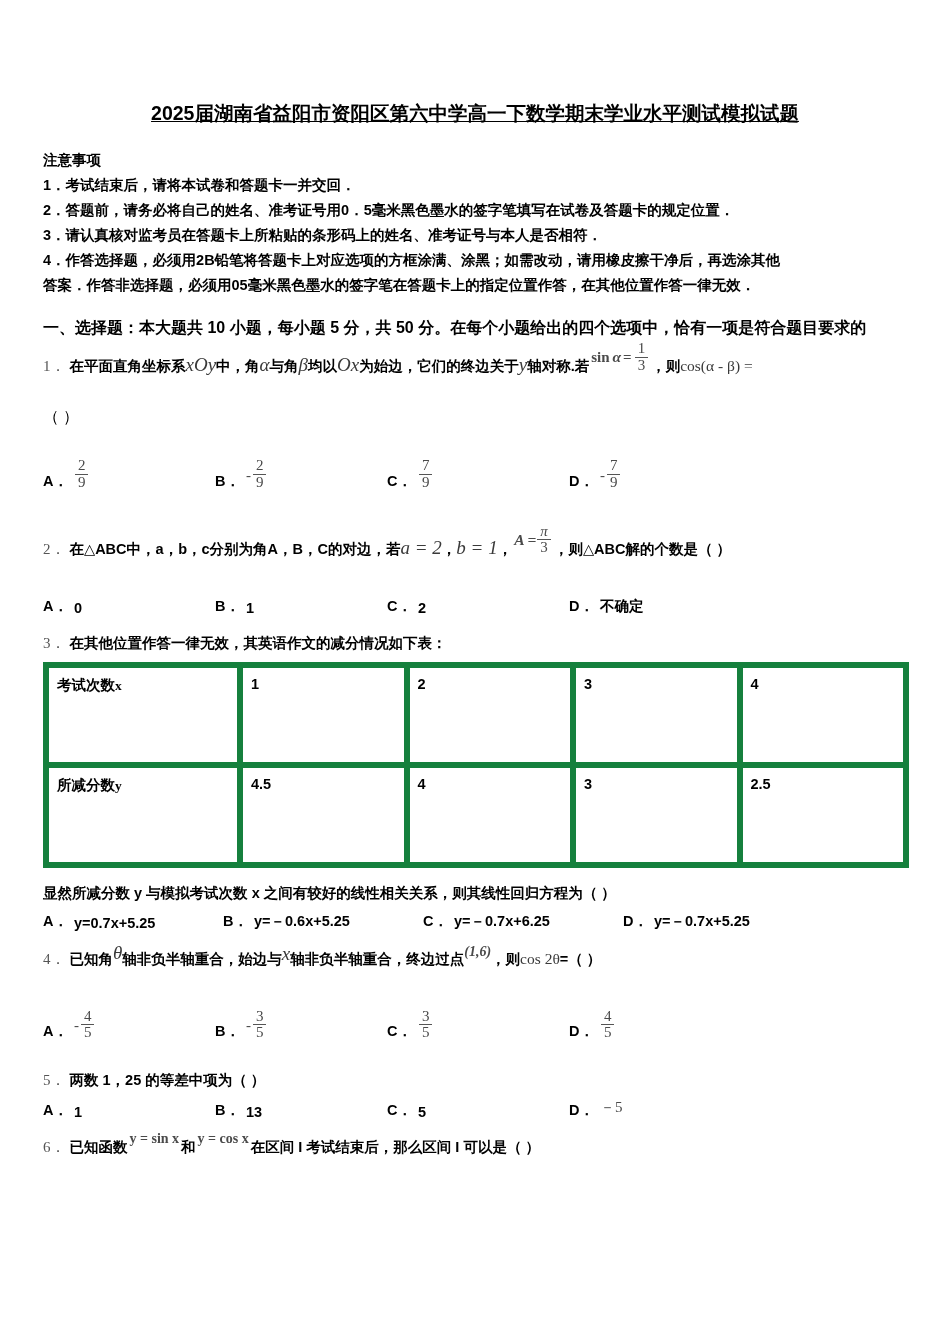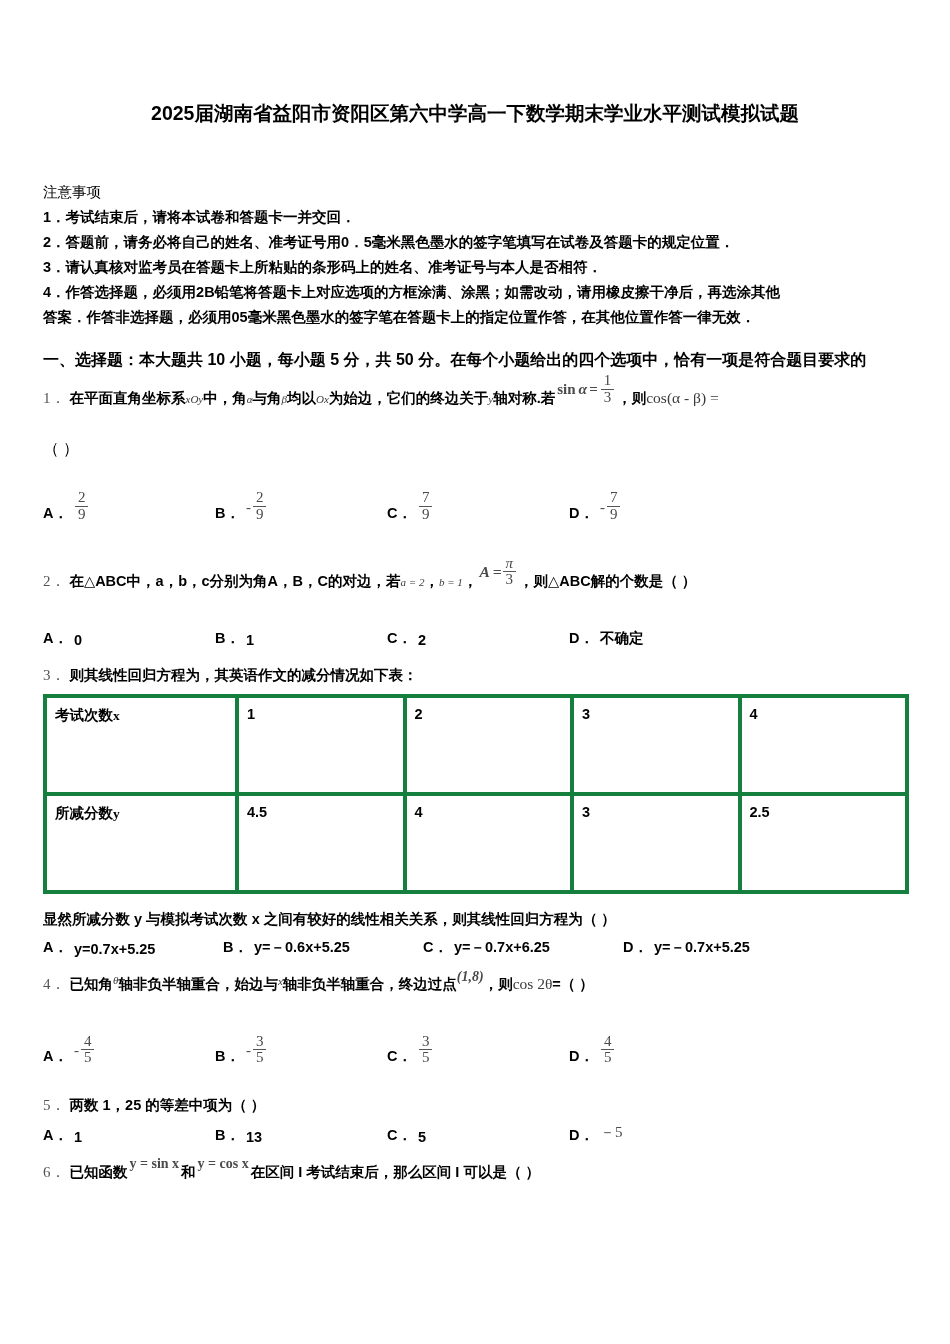--- a/index.html
+++ b/index.html
@@ -25,33 +25,33 @@
     position: absolute;
     left: 0;
     top: 100px;
     width: 950px;
     text-align: center;
     font-family: "Liberation Sans", "DejaVu Sans", sans-serif;
     font-weight: bold;
     font-size: 19.5px;
     letter-spacing: 0px;
     white-space: nowrap;
+    text-decoration: underline;
   }
   .body-wrap {
     position: absolute;
     left: 43px;
     top: 148px;
     width: 866px;
   }
   .notice-head {
     font-family: "Liberation Sans", "DejaVu Sans", sans-serif;
-    font-weight: normal;
+    font-weight: bold;
     font-size: 14.5px;
     line-height: 25px;
-    margin-top: 32px;
   }
   .notice-line {
     font-family: "Liberation Sans", "DejaVu Sans", sans-serif;
     font-weight: bold;
     font-size: 14.5px;
     line-height: 25px;
     white-space: nowrap;
   }
   .spacer-18 { height: 18px; }
   .spacer-10 { height: 10px; }
@@ -76,21 +76,21 @@
     font-family: "Liberation Serif", "DejaVu Serif", serif;
     font-weight: normal;
     font-size: 15px;
     color: #555;
     margin-right: 4px;
   }
   .mathit {
     font-family: "Liberation Serif", "DejaVu Serif", serif;
     font-style: italic;
     font-weight: normal;
-    font-size: 11px;
+    font-size: 19px;
     color: #3a3a3a;
     text-align: right;
   }
   .mathrm {
     font-family: "Liberation Serif", "DejaVu Serif", serif;
     font-style: normal;
     font-weight: normal;
     font-size: 15.5px;
     color: #3a3a3a;
   }
@@ -186,21 +186,21 @@
   }
 
   
   table.data-table {
     border-collapse: collapse;
     width: 866px;
     table-layout: fixed;
     margin-top: 6px;
   }
   table.data-table td {
-    border: 4px solid #15803d;
+    border: 6px solid #15803d;
     height: 86px;
     vertical-align: top;
     padding: 8px 0 0 8px;
     font-family: "Liberation Sans", "DejaVu Sans", sans-serif;
     font-weight: bold;
     font-size: 14.5px;
   }
   table.data-table td.first-col { width: 180px; }
   .tbl-var {
     font-family: "Liberation Serif", "DejaVu Serif", serif;
@@ -342,21 +342,21 @@
       <div class="opt">
         <span class="lbl">D．</span>
         <span class="val">不确定</span>
       </div>
     </div>
 
     <div style="height:14px;"></div>
 
     <div class="q-line">
       <span class="q-num">3．</span>
-      <span>则其线性回归方程为，其英语作文的减分情况如下表：</span>
+      <span>在其他位置作答一律无效，其英语作文的减分情况如下表：</span>
     </div>
 
     <table class="data-table">
       <tbody>
           <tr>
         <td class="first-col">
           <span>考试次数</span><span class="tbl-var">x</span>
         </td>
         <td>1</td>
         <td>2</td>
@@ -400,21 +400,21 @@
 
     <div style="height:14px;"></div>
 
     <div class="q-line">
       <span class="q-num">4．</span>
       <span>已知角</span>
       <span class="mathit" style="position:relative;top:-5px;">θ</span>
       <span>轴非负半轴重合，始边与</span>
       <span class="mathit" style="position:relative;top:-4px;">x</span>
       <span>轴非负半轴重合，终边过点</span>
-      <span class="sup-point">(1,8)</span>
+      <span class="sup-point">(1,6)</span>
       <span>，则</span>
       <span class="mathrm">cos 2θ</span>
       <span>=（ ）</span>
     </div>
 
     <div style="height:16px;"></div>
 
     <div class="opt-row fracrow">
       <div class="opt" style="width:172px;">
         <span class="lbl">A．</span>

